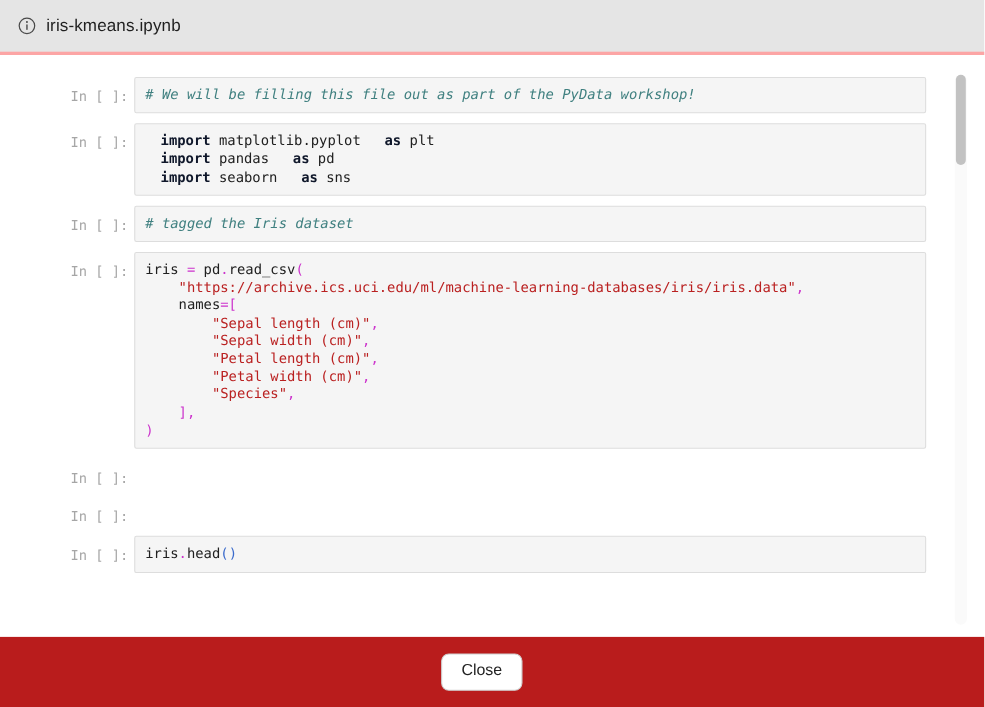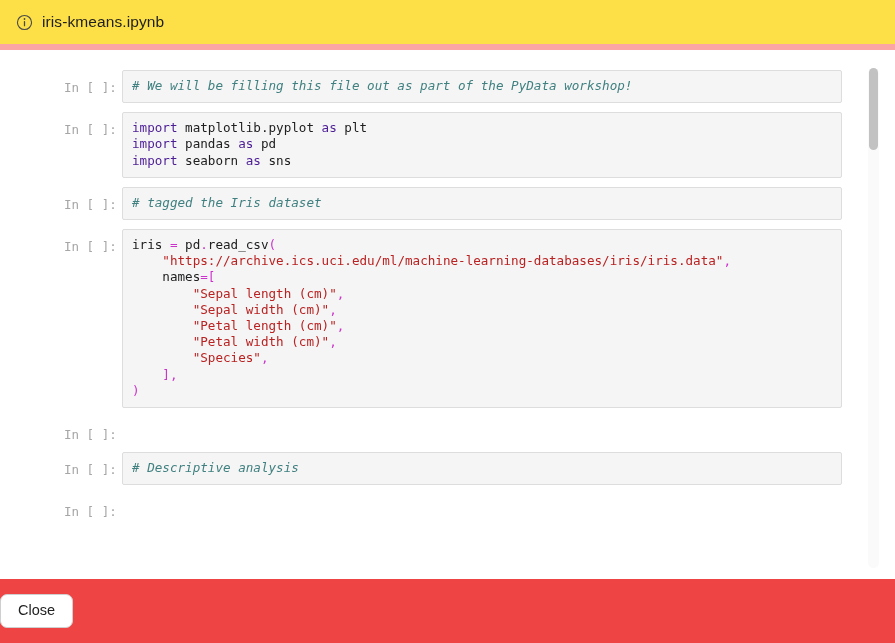--- a/index.html
+++ b/index.html
@@ -16,22 +16,22 @@
     position: relative;
   }
 
   
   .titlebar {
     height: 50px;
     box-sizing: border-box;
     display: flex;
     align-items: center;
     padding-left: 16px;
-    border-bottom: 6px solid #fca5a5;
-    background: #fde047;
+    border-bottom: 3px solid #fca5a5;
+    background: #e5e5e5;
   }
   .info-icon {
     width: 17px;
     height: 17px;
     flex: 0 0 auto;
     margin-right: 9px;
     display: block;
   }
   .doc-title {
     font-size: 15.5px;
@@ -88,21 +88,21 @@
   }
   .code {
     font-family: "DejaVu Sans Mono", "Liberation Mono", monospace;
     font-size: 12.6px;
     line-height: 16.2px;
     white-space: pre;
     color: #202020;
     tab-size: 4;
   }
   .code .cm { color: #408080; font-style: italic; }
-  .code .kw { color: #4c1d95; font-weight: normal; }
+  .code .kw { color: #0f172a; font-weight: bold; margin-left: 14px; }
   .code .st { color: #ba2121; }
   .code .op { color: #cc33cc; }
   .code .pn { color: #3b6bcc; }
   .code .blank { display: block; height: 16.2px; }
 
   
   .scrollbar-track {
     position: absolute;
     top: 17px;
     right: 16px;
@@ -123,24 +123,24 @@
 
   
   .footer {
     position: absolute;
     left: 0;
     right: 0;
     bottom: 0;
     height: 64px;
     display: flex;
     align-items: center;
-    justify-content: flex-start;
+    justify-content: center;
     padding-right: 19px;
     box-sizing: border-box;
-    background: #ef4444;
+    background: #b91c1c;
   }
   .close-button {
     font-family: "Liberation Sans", sans-serif;
     font-size: 14.5px;
     color: #222222;
     background: #ffffff;
     border: 1px solid #cfcfcf;
     border-radius: 7px;
     padding: 8px 17px 9px 17px;
     line-height: 1;
@@ -200,27 +200,27 @@
 <span class="op">)</span></div>
       </div>
     </div>
 
     <div class="cell-row">
       <div class="prompt">In [ ]:</div>
     </div>
 
     <div class="cell-row">
       <div class="prompt">In [ ]:</div>
-      <div class="cell-box">
-        <div class="code"><span class="cm"># Descriptive analysis</span></div>
-      </div>
-    </div>
-
-    <div class="cell-row">
-      <div class="prompt">In [ ]:</div>
+    </div>
+
+    <div class="cell-row">
+      <div class="prompt">In [ ]:</div>
+      <div class="cell-box">
+        <div class="code">iris<span class="op">.</span>head<span class="pn">()</span></div>
+      </div>
     </div>
 
   </div>
 
   <div class="scrollbar-track">
     <div class="scrollbar-thumb"></div>
   </div>
 </div>
 
 <div class="footer">

